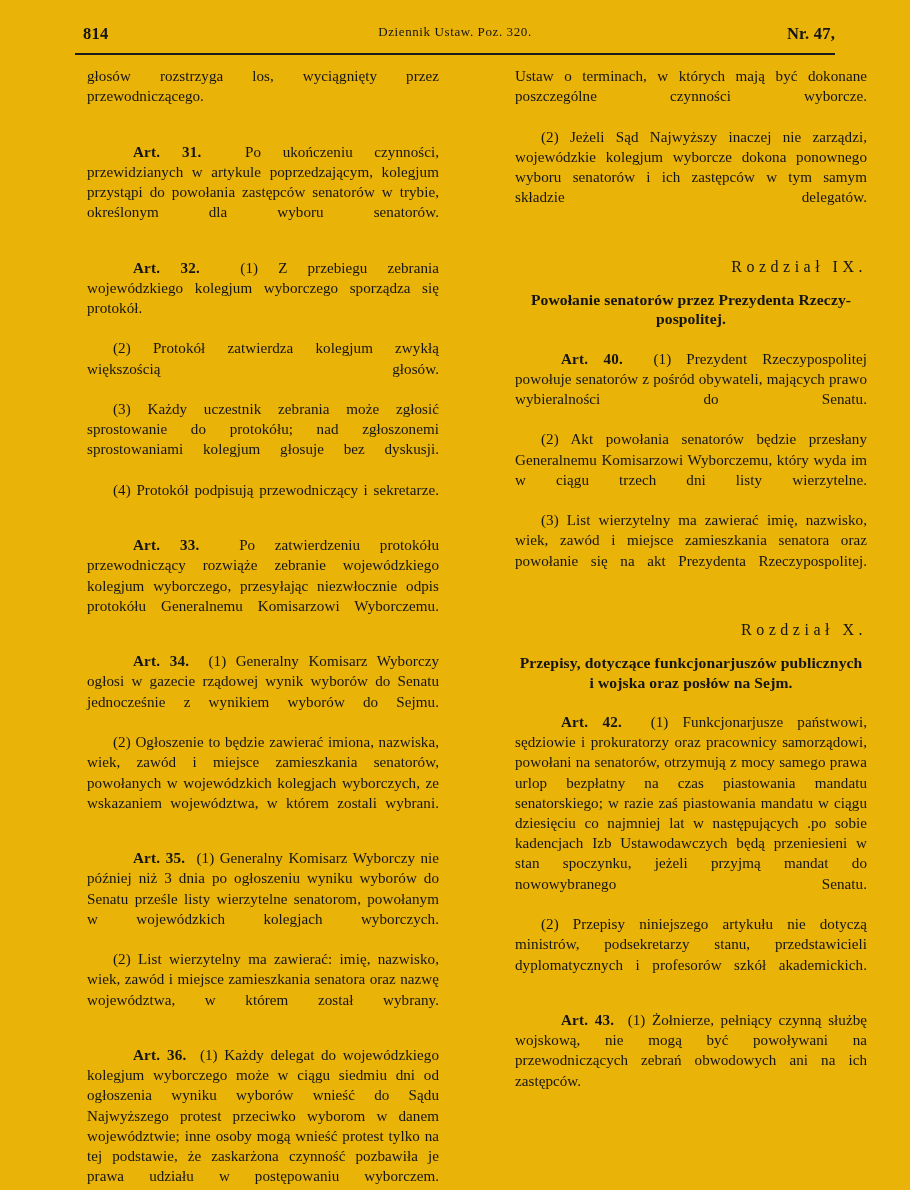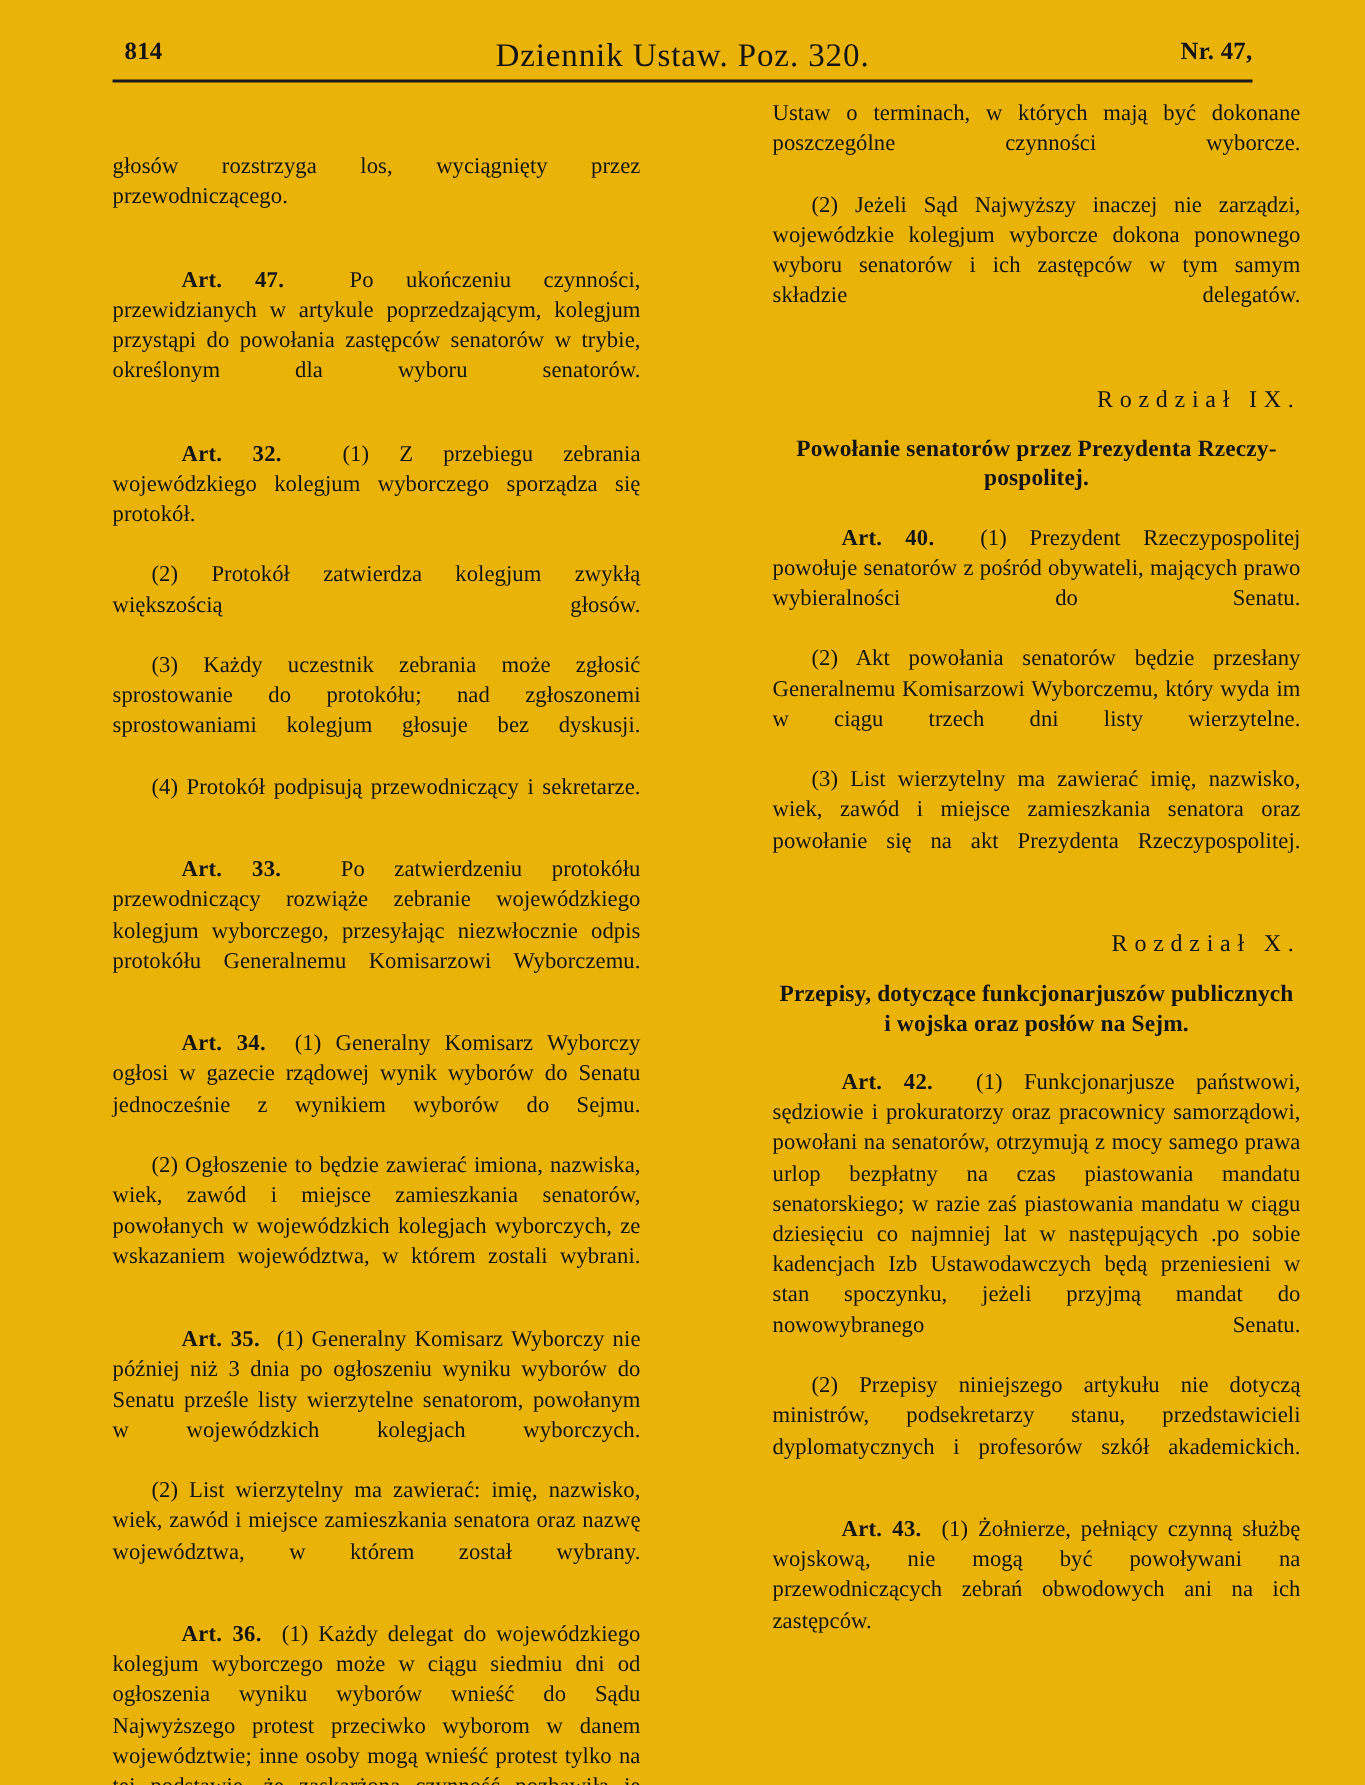--- a/index.html
+++ b/index.html
@@ -37,21 +37,21 @@
     letter-spacing: 0.2px;
     white-space: nowrap;
   }
   .runhead-left  { left: 8px; }
   .runhead-right { right: 0px; }
   .runhead-center {
     left: 0;
     width: 760px;
     text-align: center;
     font-weight: normal;
-    font-size: 22px;
+    font-size: 13px;
     letter-spacing: 0.6px;
   }
   .head-rule {
     position: absolute;
     left: 75px;
     top: 53px;
     width: 760px;
     height: 2px;
     background: #1b1b1b;
   }
@@ -63,21 +63,21 @@
     top: 66px;
     width: 768px;
     height: 1090px;
   }
   .col {
     position: absolute;
     top: 0;
     width: 352px;
     height: 1090px;
   }
-  .col-left  { left: 0px; margin-top: 35px; }
+  .col-left  { left: 12px; }
   .col-right { left: 416px; margin-left: 24px; }
 
   
   .para {
     margin: 0;
     font-size: 15.1px;
     line-height: 20.2px;
     text-align: justify;
     text-justify: inter-word;
     -webkit-hyphens: none;
@@ -132,21 +132,21 @@
   <div class="runhead">
     <span class="runhead-left">814</span>
     <span class="runhead-center">Dziennik Ustaw. Poz. 320.</span>
     <span class="runhead-right">Nr. 47,</span>
   </div>
   <div class="head-rule"></div>
 
   <div class="cols">
     <div class="col col-left" id="col-left">
         <p class="para flush"><span>głosów rozstrzyga los, wyciągnięty przez przewodniczącego.</span></p>
-        <p class="para indent-big gap"><span class="artno">Art. 47.</span><span>Po ukończeniu czynności, przewidzianych w artykule poprzedzającym, kolegjum przystąpi do powołania zastępców senatorów w trybie, określonym dla wyboru senatorów.</span></p>
+        <p class="para indent-big gap"><span class="artno">Art. 31.</span><span>Po ukończeniu czynności, przewidzianych w artykule poprzedzającym, kolegjum przystąpi do powołania zastępców senatorów w trybie, określonym dla wyboru senatorów.</span></p>
         <p class="para indent-big gap"><span class="artno">Art. 32.</span><span>(1) Z przebiegu zebrania wojewódzkiego kolegjum wyborczego sporządza się protokół.</span></p>
         <p class="para indent"><span>(2) Protokół zatwierdza kolegjum zwykłą większością głosów.</span></p>
         <p class="para indent"><span>(3) Każdy uczestnik zebrania może zgłosić sprostowanie do protokółu; nad zgłoszonemi sprostowaniami kolegjum głosuje bez dyskusji.</span></p>
         <p class="para indent"><span>(4) Protokół podpisują przewodniczący i sekretarze.</span></p>
         <p class="para indent-big gap"><span class="artno">Art. 33.</span><span>Po zatwierdzeniu protokółu przewodniczący rozwiąże zebranie wojewódzkiego kolegjum wyborczego, przesyłając niezwłocznie odpis protokółu Generalnemu Komisarzowi Wyborczemu.</span></p>
         <p class="para indent-big gap"><span class="artno">Art. 34.</span><span>(1) Generalny Komisarz Wyborczy ogłosi w gazecie rządowej wynik wyborów do Senatu jednocześnie z wynikiem wyborów do Sejmu.</span></p>
         <p class="para indent"><span>(2) Ogłoszenie to będzie zawierać imiona, nazwiska, wiek, zawód i miejsce zamieszkania senatorów, powołanych w wojewódzkich kolegjach wyborczych, ze wskazaniem województwa, w którem zostali wybrani.</span></p>
         <p class="para indent-big gap"><span class="artno">Art. 35.</span><span>(1) Generalny Komisarz Wyborczy nie później niż 3 dnia po ogłoszeniu wyniku wyborów do Senatu prześle listy wierzytelne senatorom, powołanym w wojewódzkich kolegjach wyborczych.</span></p>
         <p class="para indent"><span>(2) List wierzytelny ma zawierać: imię, nazwisko, wiek, zawód i miejsce zamieszkania senatora oraz nazwę województwa, w którem został wybrany.</span></p>
         <p class="para indent-big gap"><span class="artno">Art. 36.</span><span>(1) Każdy delegat do wojewódzkiego kolegjum wyborczego może w ciągu siedmiu dni od ogłoszenia wyniku wyborów wnieść do Sądu Najwyższego protest przeciwko wyborom w danem województwie; inne osoby mogą wnieść protest tylko na tej podstawie, że zaskarżona czynność pozbawiła je prawa udziału w postępowaniu wyborczem.</span></p>

